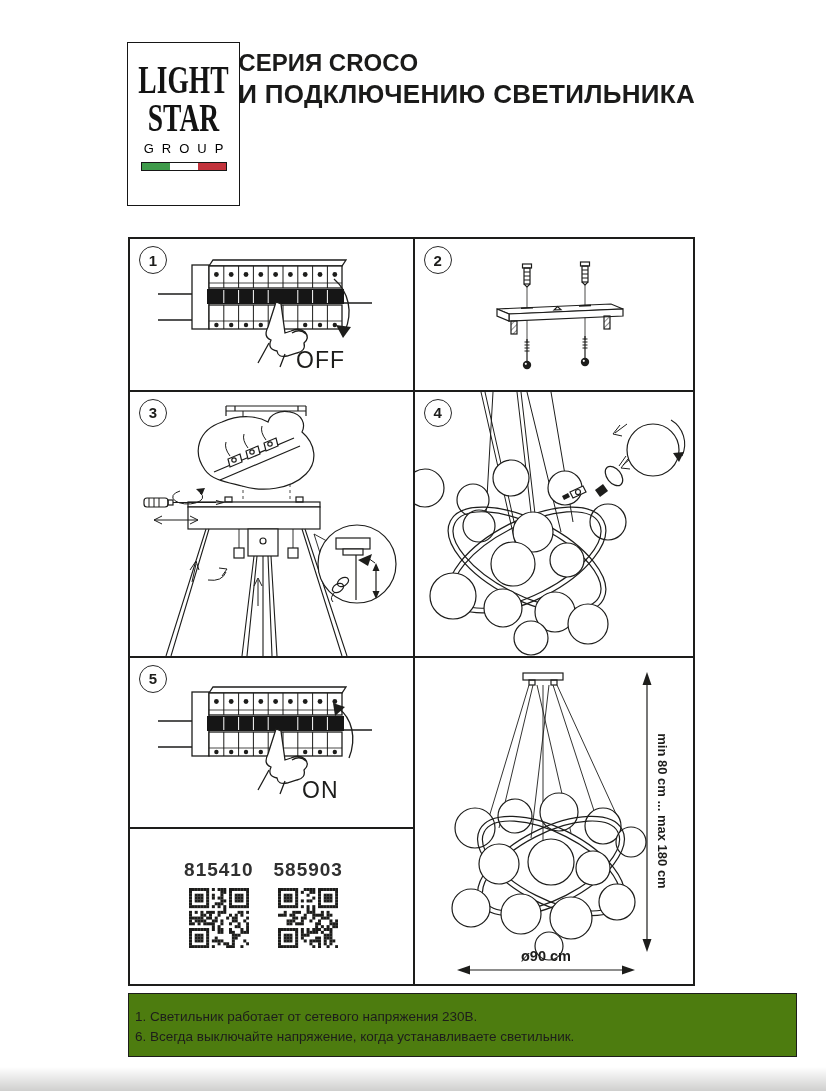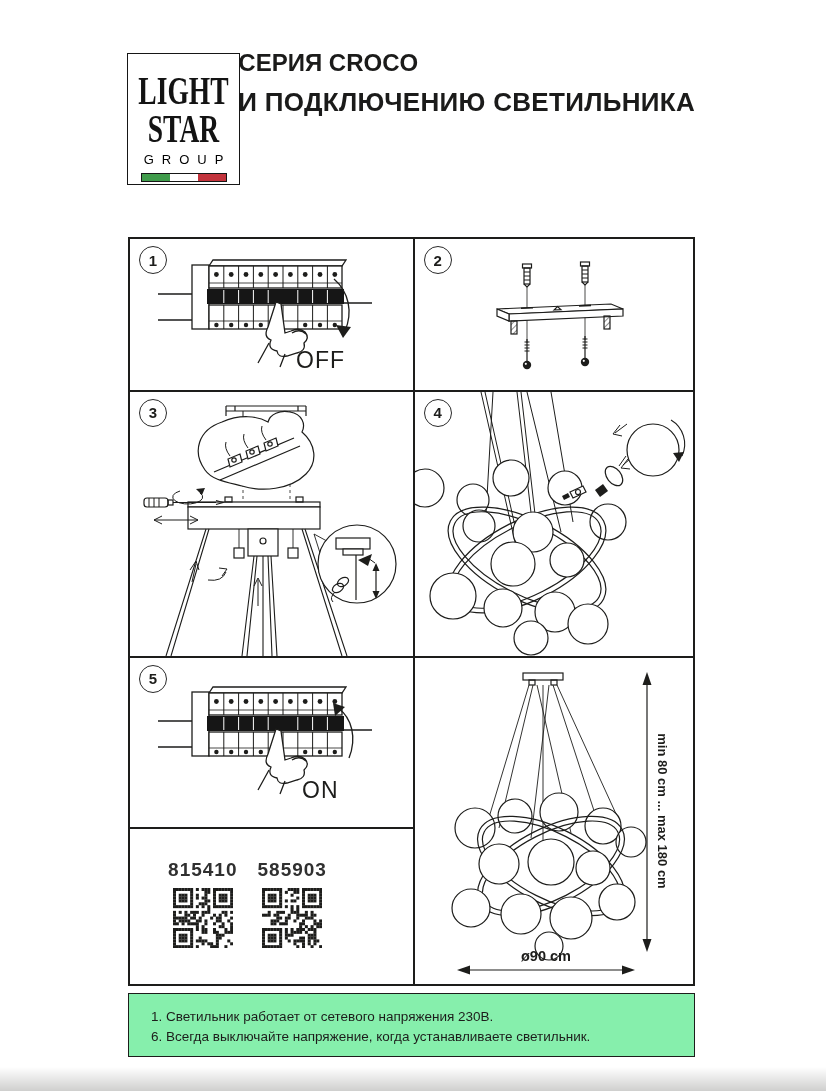--- a/index.html
+++ b/index.html
@@ -2,74 +2,74 @@
 <html><head>
 <meta charset="utf-8">
 <style>
   html,body{margin:0;padding:0;background:#ffffff;}
   .page{position:relative;width:826px;height:1091px;background:#ffffff;overflow:hidden;
         font-family:"Liberation Sans", sans-serif;color:#1d1d1b;}
   .scan-edge{position:absolute;left:0;right:0;bottom:0;height:24px;
         background:linear-gradient(180deg, rgba(190,190,188,0) 0%, rgba(175,175,173,.6) 100%);}
 
   
-  .logo-box{position:absolute;left:127px;top:53px;width:113px;height:132px;
+  .logo-box{position:absolute;left:127px;top:42px;width:113px;height:164px;
         border:1.6px solid #161616;box-sizing:border-box;background:#fff;text-align:center;}
   .logo-light,.logo-star{font-family:"Liberation Serif", serif;font-weight:bold;
         font-size:27px;line-height:27px;letter-spacing:0px;color:#131313;
         transform:scale(1.02,1.5);transform-origin:center top;}
   .logo-light{margin-top:17px;}
   .logo-star{margin-top:11px;}
   .logo-group{margin-top:16px;font-size:13px;letter-spacing:8px;text-indent:8px;color:#000000;}
   .logo-flag{margin:6px auto 0 auto;width:86px;height:9px;border:1.2px solid #161616;
         box-sizing:border-box;display:flex;}
   .logo-flag span{flex:1;height:100%;}
 
   
   .header{position:absolute;top:50px;right:131px;text-align:left;color:#1b1b1a;}
   .h-series{font-size:24px;font-weight:bold;line-height:1.1;}
   .h-articles{font-size:24px;font-weight:bold;line-height:1.1;margin-top:7px;}
   .h-title1{font-size:26px;font-weight:bold;line-height:1.1;margin-top:26px;letter-spacing:.8px;}
-  .h-title2{font-size:26px;font-weight:bold;line-height:1.1;margin-top:12px;letter-spacing:.3px;}
+  .h-title2{font-size:26px;font-weight:bold;line-height:1.1;margin-top:4px;letter-spacing:.3px;}
 
   
   .grid{position:absolute;left:128px;top:237px;width:567px;height:749px;
         border:2px solid #1d1d1b;box-sizing:border-box;background:#fff;}
   .vdiv{position:absolute;left:283px;top:0;width:1.6px;height:100%;background:#1d1d1b;}
   .hdiv{position:absolute;left:0;width:100%;height:1.6px;background:#1d1d1b;}
   .hdiv.h1{top:151px;} .hdiv.h2{top:417px;}
   .hdiv.h3{top:588px;width:283px;}
   .cell{position:absolute;overflow:hidden;}
   .cell svg{display:block;}
   .c1{left:0;top:0;width:283px;height:151px;}
   .c2{left:284.6px;top:0;width:278px;height:151px;}
   .c3{left:0;top:152.6px;width:283px;height:264px;}
   .c4{left:284.6px;top:152.6px;width:278px;height:264px;}
   .c5{left:0;top:418.6px;width:283px;height:169px;}
-  .cqr{left:0;top:589.6px;width:235px;height:155px;}
+  .cqr{left:16px;top:589.6px;width:235px;height:155px;}
   .cov{left:284.6px;top:418.6px;width:278px;height:326px;}
   .step-num{position:absolute;left:9px;top:7px;width:26px;height:26px;border:1.4px solid #2a2a2a;
         border-radius:50%;display:flex;align-items:center;justify-content:center;
         font-size:15px;font-weight:600;color:#1d1d1b;background:#fff;z-index:2;}
 
   svg text{font-family:"Liberation Sans", sans-serif;fill:#1d1d1b;}
   .lbl{font-size:23px;font-weight:500;letter-spacing:1px;}
   .dim{font-size:13px;font-weight:bold;}
   .dim2{font-size:14.5px;font-weight:bold;}
 
   
   .qr-wrap{position:absolute;left:0;top:30px;width:100%;display:flex;justify-content:center;gap:20px;}
   .qr-col{text-align:center;}
   .qr-label{font-size:19px;font-weight:bold;color:#303030;letter-spacing:1px;margin-bottom:7px;}
   .qr-box{width:60px;height:60px;margin:0 auto;}
 
   
-  .notes{position:absolute;left:128px;top:993px;width:567px;height:64px;
-        border:1.6px solid #1d1d1b;box-sizing:border-box;background:#86efac;
-        padding:13px 10px 0 22px;}
+  .notes{position:absolute;left:128px;top:993px;width:669px;height:64px;
+        border:1.6px solid #1d1d1b;box-sizing:border-box;background:#4d7c0f;
+        padding:13px 10px 0 6px;}
   .notes div{font-size:13.5px;line-height:1.5;color:#1d1d1b;}
 </style>
 </head>
 <body>
 
 <div class="page">
 
   <div class="logo-box">
     <div class="logo-light">LIGHT</div>
     <div class="logo-star">STAR</div>

